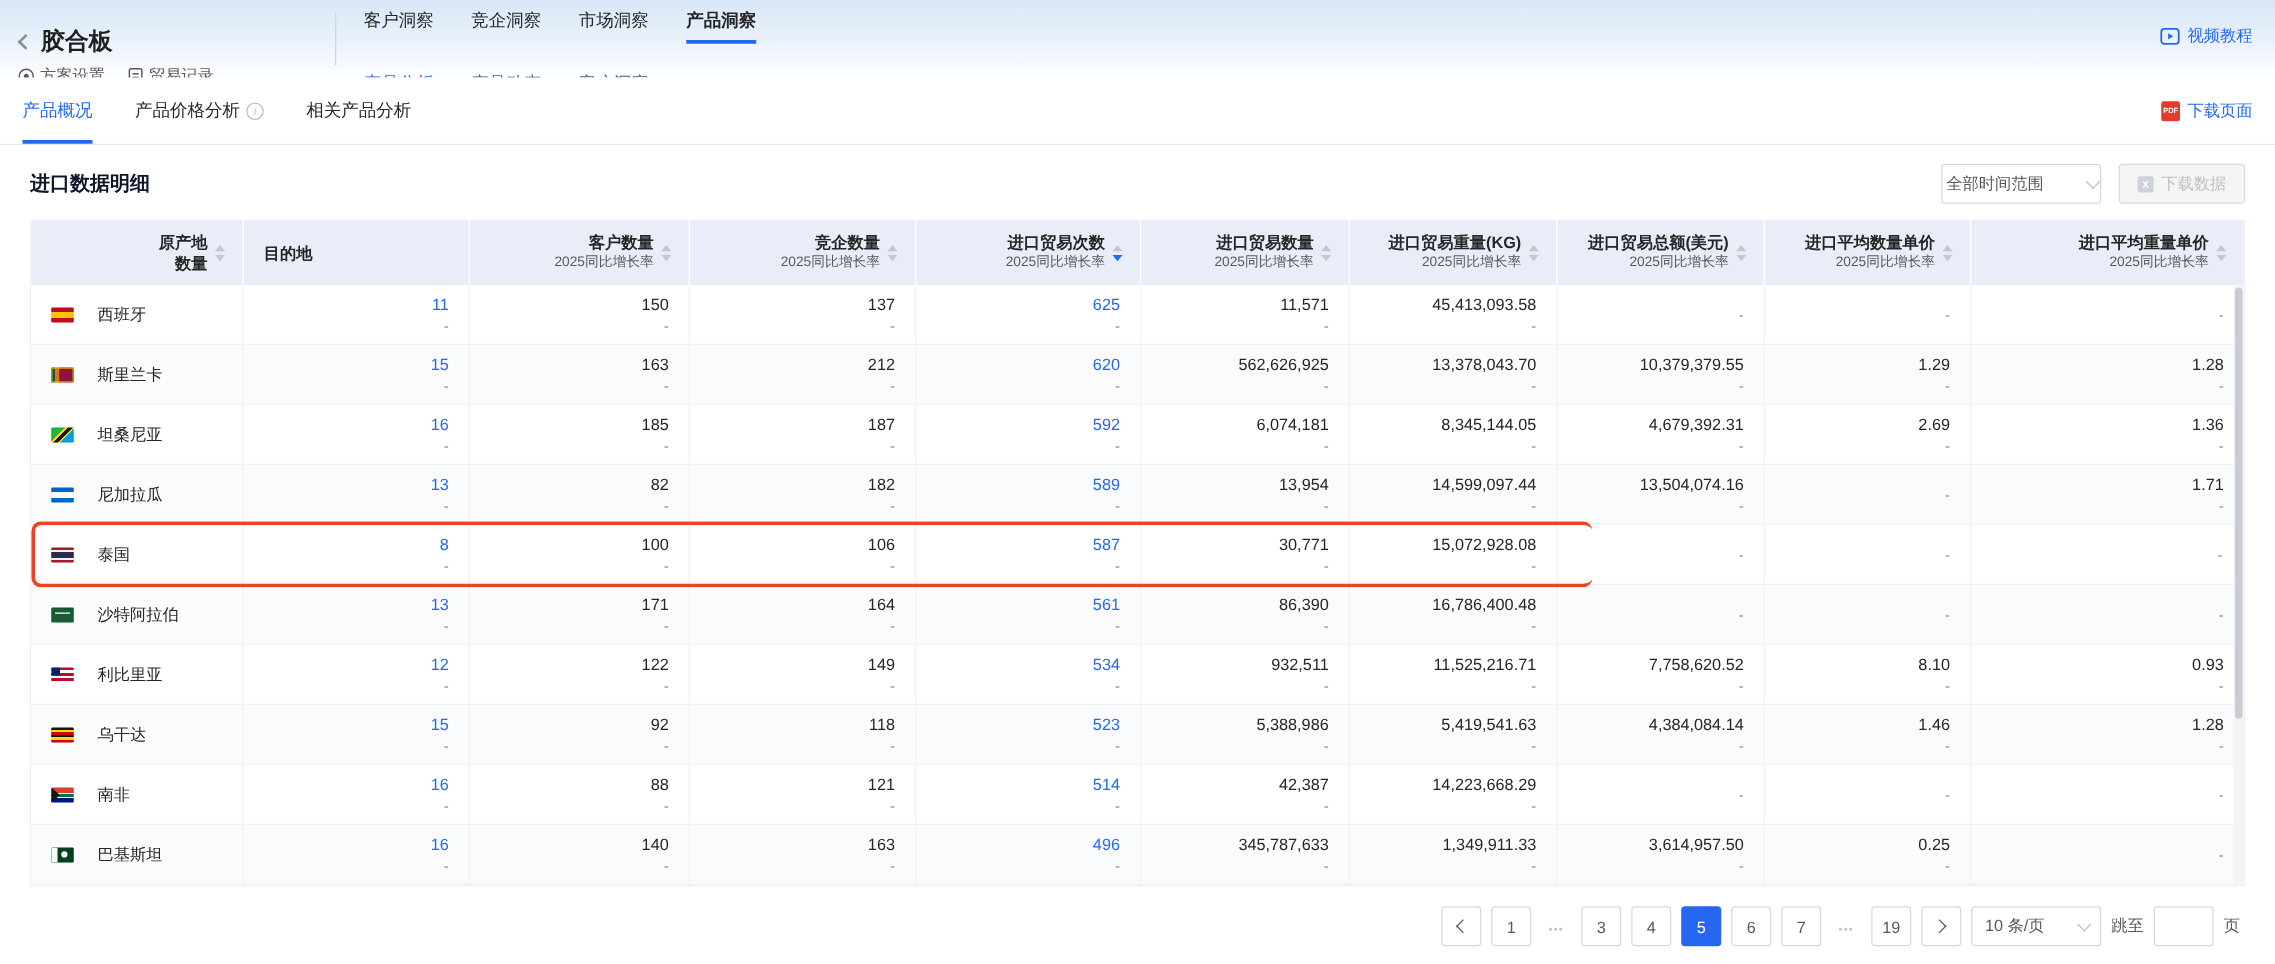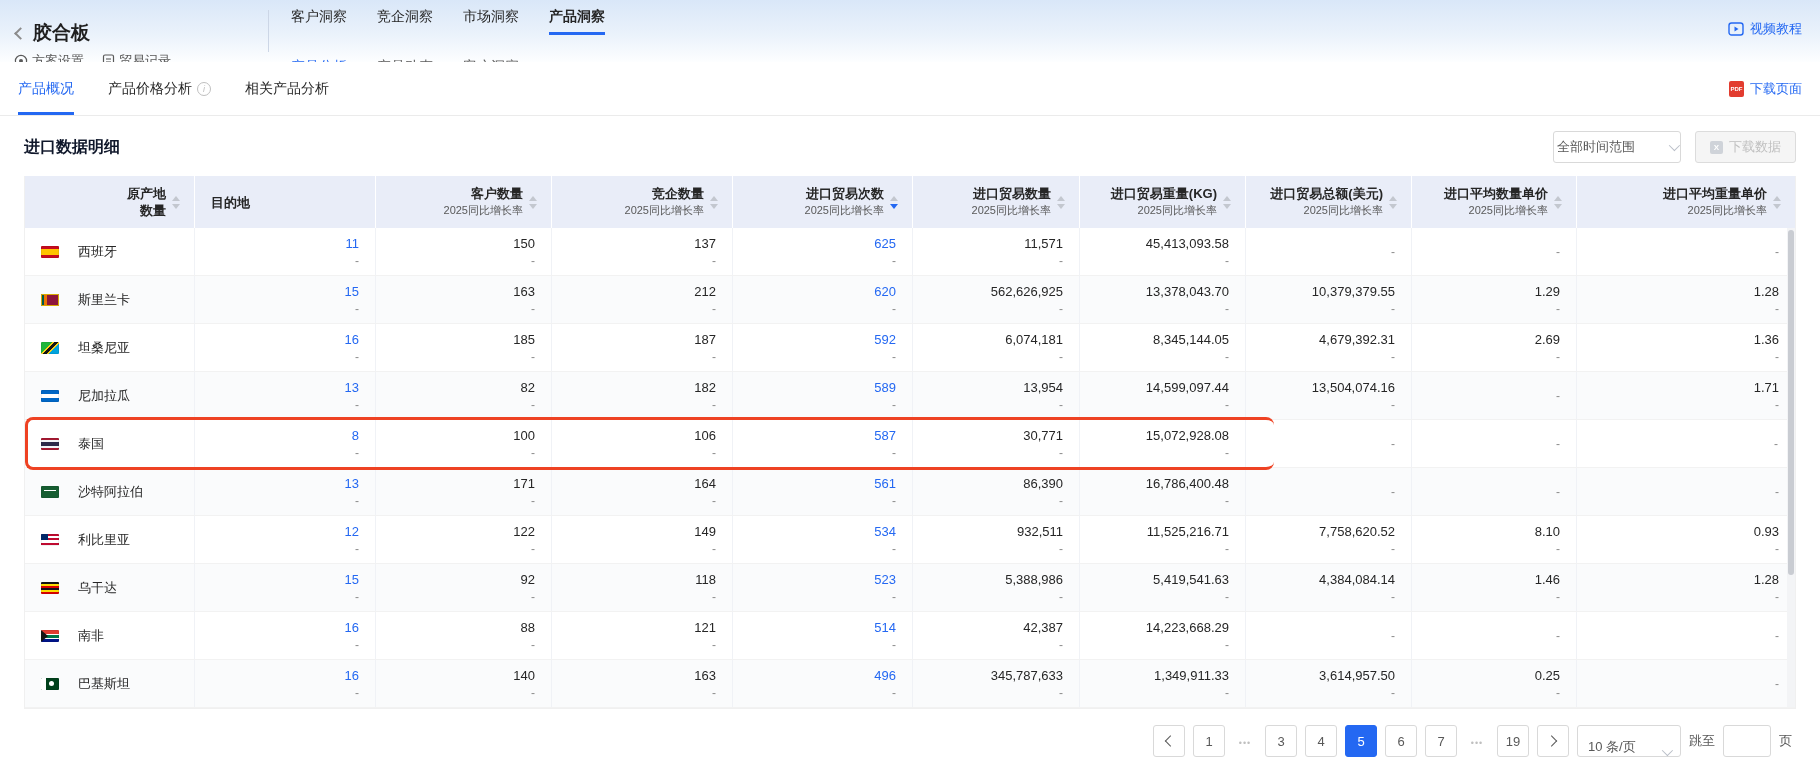--- a/index.html
+++ b/index.html
@@ -124,21 +124,21 @@
   .pg-item { min-width:32px; height:32px; border:1px solid #d9d9d9; border-radius:3px; background:#fff;
     display:flex; align-items:center; justify-content:center; font-size:13px; color:#595959;
     cursor:pointer; padding:0 4px; }
   .pg-item.active { background:#2468f2; border-color:#2468f2; color:#fff; }
   .pg-ellipsis { min-width:24px; height:32px; display:flex; align-items:flex-end; padding-bottom:9px;
     justify-content:center; color:#bfbfbf; font-size:9px; letter-spacing:1px; cursor:pointer; }
   .pg-arrow { width:8px; height:8px; border-left:1.5px solid #595959; border-bottom:1.5px solid #595959; }
   .pg-arrow.prev { transform:rotate(45deg) translate(1px,-1px); }
   .pg-arrow.next { transform:rotate(225deg) translate(1px,-1px); }
   .pg-size { width:104px; height:32px; border:1px solid #d9d9d9; border-radius:3px; background:#fff;
-    display:flex; align-items:flex-end; justify-content:space-between; padding:0 10px; cursor:pointer;gap:11px; }
+    display:flex; align-items:center; justify-content:space-between; padding:0 10px; cursor:pointer;gap:11px; }
   .pg-size span { font-size:13px; color:#595959; }
   .jump-wrap { display:flex; align-items:center; gap:8px; font-size:13px; color:#595959; }
   .jump-input { width:48px; height:32px; border:1px solid #d9d9d9; border-radius:3px; outline:none;
     text-align:center; font-size:13px; color:#262626; }
 </style>
 </head>
 <body>
 
 <div class="topbar">
   <div class="title-block">

